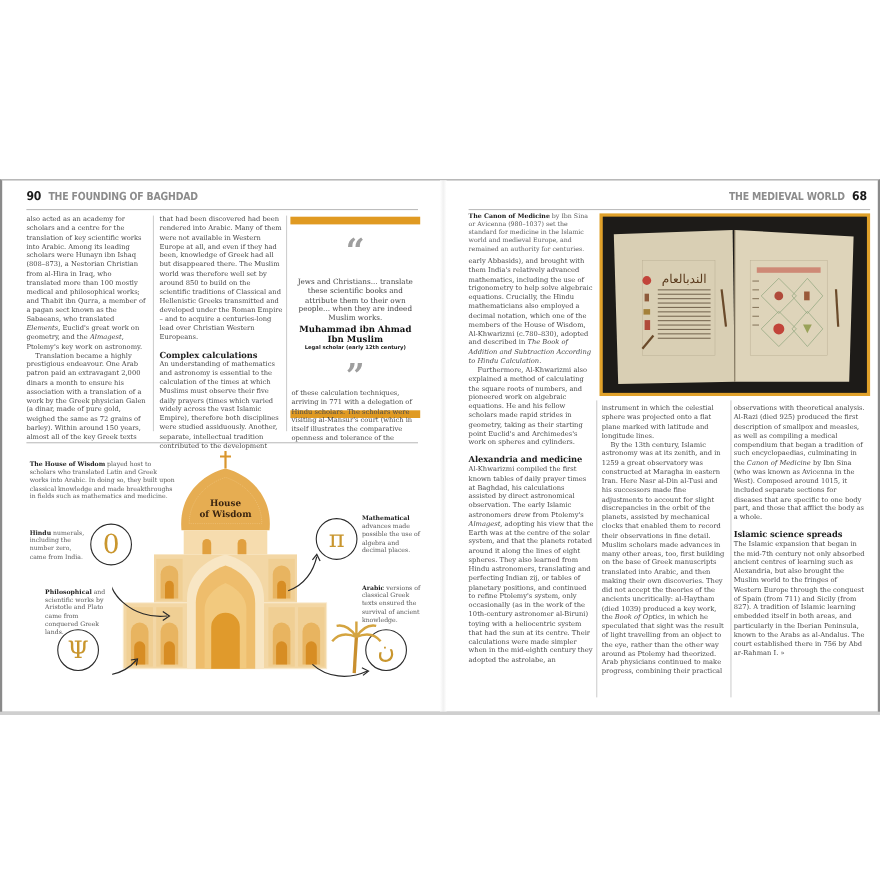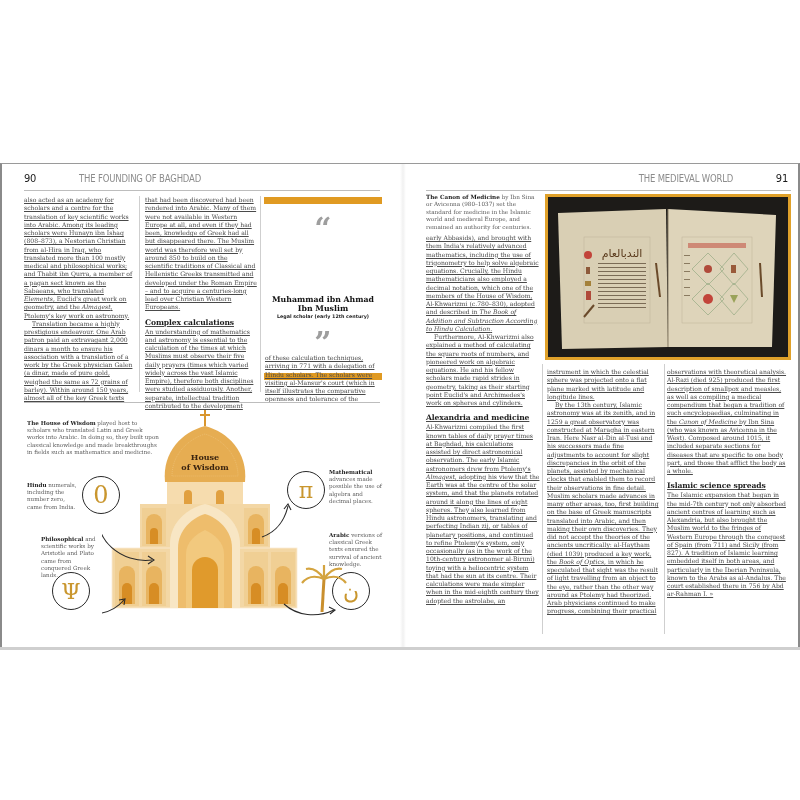--- a/index.html
+++ b/index.html
@@ -7,32 +7,32 @@
   body { position: relative; font-family: "DejaVu Serif", serif; color: #3a3a3a; }
 
   .spread {
     position: absolute; left: 0; top: 163px; width: 800px; height: 485px;
     background: #ffffff; border: 1px solid #9a9a9a; border-left: 2px solid #8a8a8a; border-right: 2px solid #8a8a8a;
   }
   .spread-shadow { position: absolute; left: 0; top: 647px; width: 800px; height: 3px; background: #cfcfcf; }
 
   .runhead {
     position: absolute; top: 8px; height: 16px; display: flex; align-items: baseline;
-    font-family: "DejaVu Sans", sans-serif; font-weight: normal; letter-spacing: -0.2px; gap: 36px;
+    font-family: "DejaVu Sans", sans-serif; font-weight: bold; letter-spacing: -0.2px;
   }
   .runhead .num { color: #1a1a1a; font-size: 11px; font-stretch: condensed; }
   .runhead .title { color: #8c8c8c; font-size: 10px; margin: 0 7px; transform: scaleX(0.85); transform-origin: left; white-space: nowrap; }
   .runhead-left { left: 22px; }
   .runhead-right { right: 10px; text-align: right; }
   .runhead-right .title { transform-origin: right; }
   .rule { position: absolute; height: 1px; background: #bdbdbd; }
 
   .col {
     position: absolute; font-size: 6.1px; line-height: 8.25px; color: #4a4a4a;
-    font-family: "DejaVu Serif", serif; text-align: left; text-decoration: underline;
+    font-family: "DejaVu Serif", serif; text-align: left;
   }
   .col p { text-indent: 0; }
   .col p.ind { text-indent: 8px; }
   .col .subhead { font-weight: bold; color: #1e1e1e; font-size: 7.6px; line-height: 10px; margin-top: 6px; letter-spacing: -0.1px; }
   .col i { font-style: italic; }
   .vrule { position: absolute; width: 1px; background: #cfcfcf; }
 
   .quote-box { position: absolute; left: 262px; top: 33px; width: 118px; height: 148px; text-align: center; }
   .quote-bar { position: absolute; left: 0; width: 118px; height: 7px; background: #e09a22; }
   .quote-mark { position: absolute; left: 0; width: 118px; text-align: center; font-family: "DejaVu Serif", serif; font-weight: bold; font-size: 30px; color: #9e9e9e; line-height: 20px; }
@@ -71,20 +71,21 @@
   <div class="col" style="left:143px; top:32px; width:112px;">
     <p>that had been discovered had been rendered into Arabic. Many of them were not available in Western Europe at all, and even if they had been, knowledge of Greek had all but disappeared there. The Muslim world was therefore well set by around 850 to build on the scientific traditions of Classical and Hellenistic Greeks transmitted and developed under the Roman Empire – and to acquire a centuries-long lead over Christian Western Europeans.</p>
     <div class="subhead">Complex calculations</div>
     <p>An understanding of mathematics and astronomy is essential to the calculation of the times at which Muslims must observe their five daily prayers (times which varied widely across the vast Islamic Empire), therefore both disciplines were studied assiduously. Another, separate, intellectual tradition contributed to the development</p>
   </div>
   <div class="vrule" style="left:258px; top:32px; height:196px;"></div>
 
   <div class="quote-box">
     <div class="quote-bar" style="top:0;"></div>
     <div class="quote-mark" style="top:22px;">“</div>
+    <div class="quote-text">Jews and Christians... translate these scientific books and attribute them to their own people... when they are indeed Muslim works.</div>
     <div class="quote-author">Muhammad ibn Ahmad Ibn Muslim</div>
     <div class="quote-role">Legal scholar (early 12th century)</div>
     <div class="quote-mark" style="top:136px;">”</div>
     <div class="quote-bar" style="top:176px;"></div>
   </div>
 
   <div class="col" style="left:263px; top:190px; width:118px;">
     <p>of these calculation techniques, arriving in 771 with a delegation of Hindu scholars. The scholars were visiting al-Mansur's court (which in itself illustrates the comparative openness and tolerance of the</p>
   </div>
 
@@ -165,21 +166,21 @@
     <path d="M160,133 C175,128 183,115 186,102" fill="none" stroke="#2a2a2a" stroke-width="1.1"></path>
     <path d="M182,105 L186,100 L189,106" fill="none" stroke="#2a2a2a" stroke-width="1.1"></path>
     <path d="M182,200 C195,212 215,214 232,206" fill="none" stroke="#2a2a2a" stroke-width="1.1"></path>
     <path d="M227,203 L233,206 L228,210" fill="none" stroke="#2a2a2a" stroke-width="1.1"></path>
   </svg>
 
   <div style="position:absolute; left:398px; top:0; width:6px; height:483px; background:linear-gradient(90deg,#ffffff,#f1f1f1,#ffffff);"></div>
 
   <div class="runhead runhead-right">
     <span class="title">THE MEDIEVAL WORLD</span>
-    <span class="num">91</span>
+    <span class="num">68</span>
   </div>
   <div class="rule" style="left:424px; top:26px; width:365px;"></div>
 
   <div class="cap" style="left:424px; top:30px; width:112px; font-size:5.7px; line-height:7.4px;">
     <b>The Canon of Medicine</b><span> by Ibn Sina or Avicenna (980–1037) set the standard for medicine in the Islamic world and medieval Europe, and remained an authority for centuries.</span>
   </div>
 
   <div class="photo-frame">
     <svg class="photo" viewBox="0 0 240 160" preserveAspectRatio="none" aria-label="Open manuscript of The Canon of Medicine with Arabic script and illustrations">
       <rect width="240" height="160" fill="#1d1b18"></rect>

